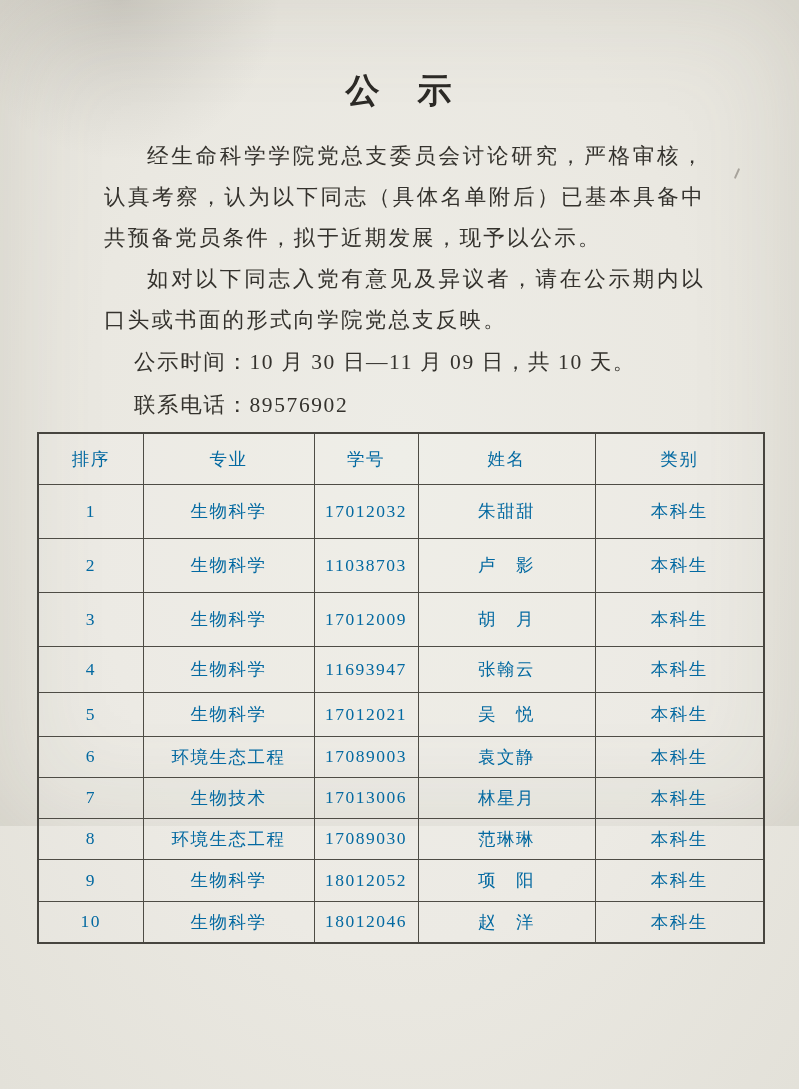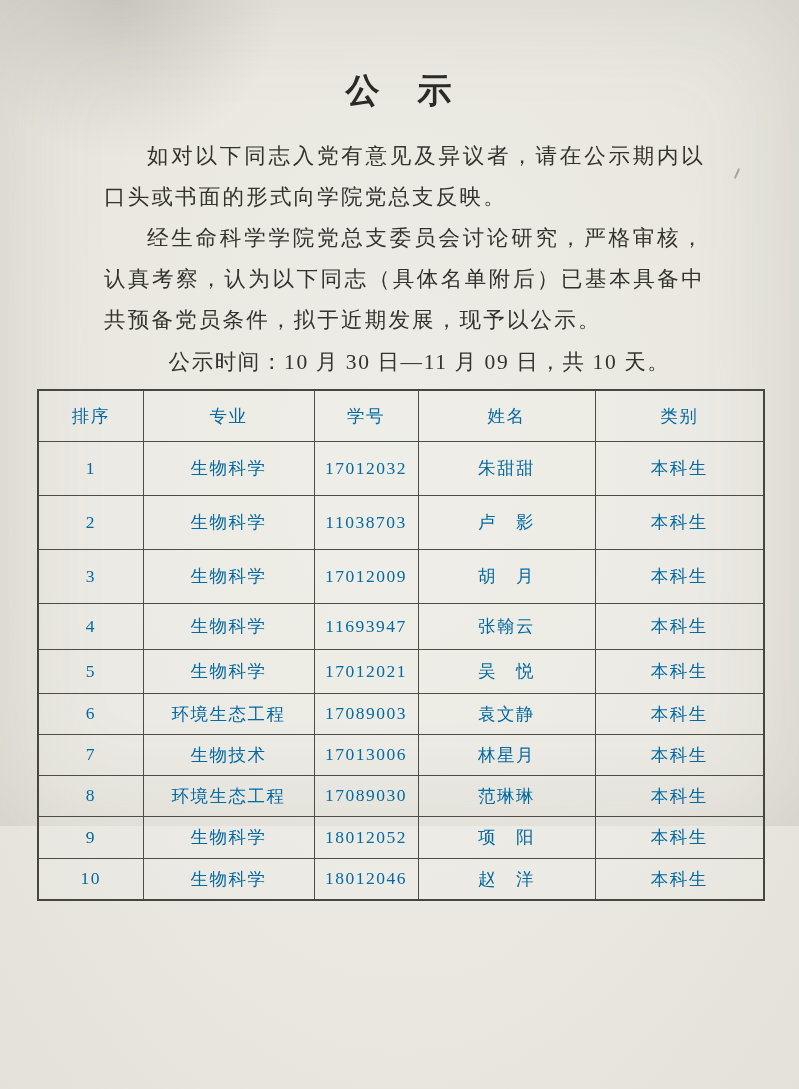--- a/index.html
+++ b/index.html
@@ -48,21 +48,21 @@
   }
   .body-text p {
     margin: 0;
     font-size: 21.5px;
     line-height: 41px;
     letter-spacing: 2.2px;
     text-align: justify;
     text-indent: 2em;
   }
   .body-text p.info {
-    text-align: center;
+    text-align: left;
     text-indent: 0;
     margin-left: 30px;
     line-height: 43px;
     letter-spacing: 1.6px;
   }
   table.roster {
     margin: 5px 0 0 37px;
     width: 726px;
     border-collapse: collapse;
     table-layout: fixed;
@@ -93,23 +93,24 @@
 </style>
 </head>
 <body>
 
 <div class="paper">
   <div class="scan-mark"></div>
 
   <h1 class="doc-title">公　示</h1>
 
   <div class="body-text">
+    <p>经生命科学学院党总支委员会讨论研究，严格审核，认真考察，认为以下同志（具体名单附后）已基本具备中共预备党员条件，拟于近期发展，现予以公示。</p>
     <p>如对以下同志入党有意见及异议者，请在公示期内以口头或书面的形式向学院党总支反映。</p>
-    <p>经生命科学学院党总支委员会讨论研究，严格审核，认真考察，认为以下同志（具体名单附后）已基本具备中共预备党员条件，拟于近期发展，现予以公示。</p>
     <p class="info">公示时间：10 月 30 日—11 月 09 日，共 10 天。</p>
+    <p class="info">联系电话：89576902</p>
   </div>
 
   <table class="roster">
     <colgroup>
       <col class="c-order">
         <col class="c-major">
         <col class="c-id">
         <col class="c-name">
         <col class="c-type">
     </colgroup>

